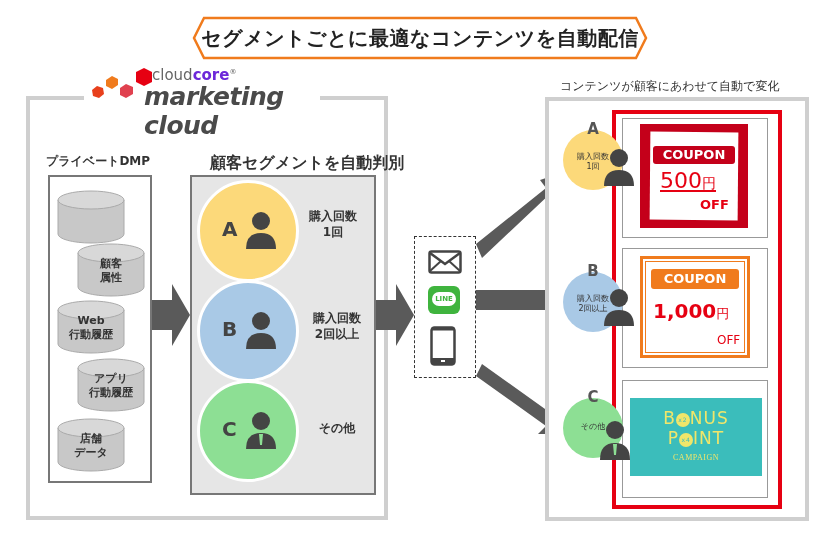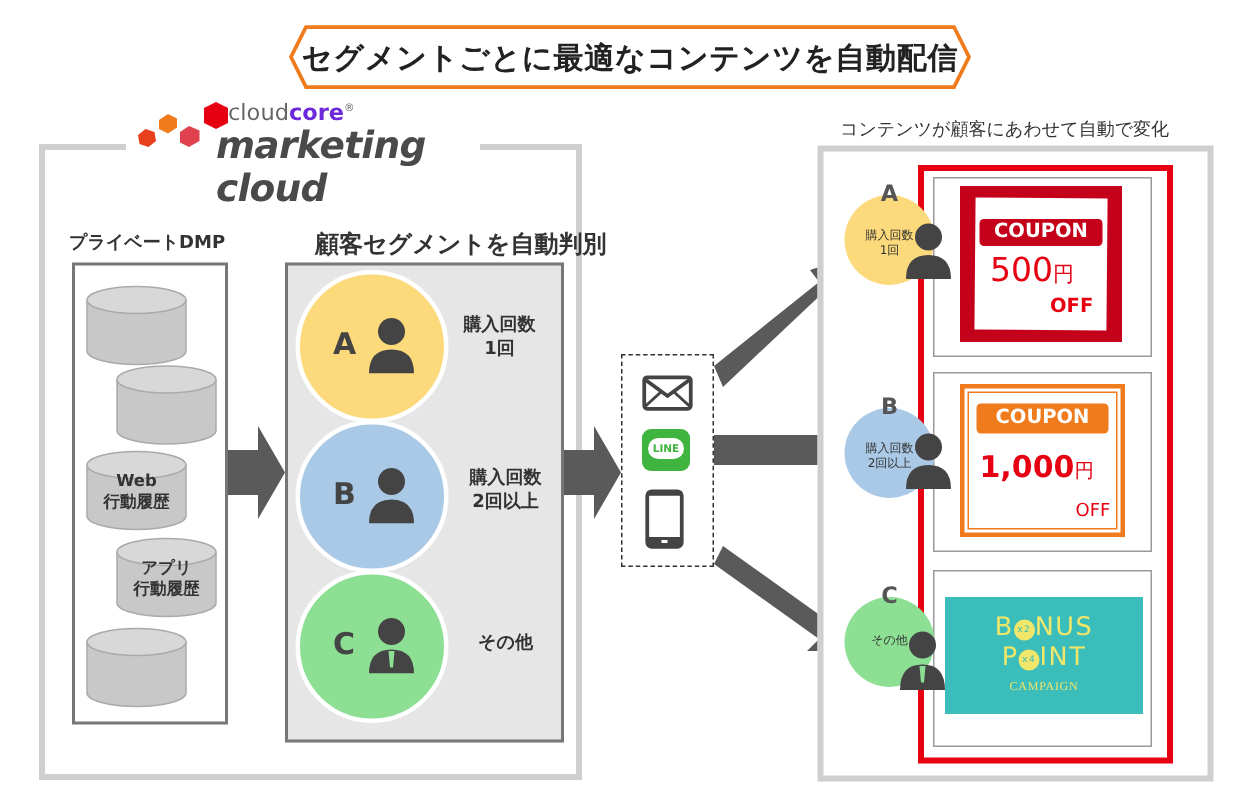--- a/index.html
+++ b/index.html
@@ -46,21 +46,21 @@
 
   .mini-circle { position: absolute; width: 60px; height: 60px; border-radius: 50%; }
   .mini-circle .ml { position: absolute; left: 0; width: 60px; text-align: center; font-size: 15px; font-weight: bold; color: #555; top: -10px; }
   .mini-circle .md { position: absolute; left: 0; width: 60px; text-align: center; font-size: 8px; color: #333; line-height: 10px; }
 
   
   .coupon-red { position: absolute; left: 640px; top: 124px; width: 108px; height: 104px; background: #c4001a; }
   .coupon-red .paper { position: absolute; left: 10px; top: 8px; width: 88px; height: 88px; background: #fff; transform: rotate(0.5deg); }
   .coupon-red .tag { position: absolute; left: 13px; top: 22px; width: 82px; height: 18px; background: #c4001a; border-radius: 3px;
                      color: #fff; font-weight: bold; font-size: 13px; text-align: center; line-height: 18px; }
-  .coupon-red .amt { position: absolute; left: 20px; top: 44px; color: #e60012; font-size: 22px; }
+  .coupon-red .amt { position: absolute; left: 20px; top: 44px; color: #e60012; font-size: 22px; text-decoration: underline; }
   .coupon-red .yen { font-size: 14px; }
   .coupon-red .off { position: absolute; left: 60px; top: 73px; color: #e60012; font-weight: bold; font-size: 13px; }
 
   .coupon-org { position: absolute; left: 640px; top: 256px; width: 110px; height: 102px; background: #fff; border: 3px solid #f07b1d; }
   .coupon-org .inner { position: absolute; left: 2px; top: 2px; right: 2px; bottom: 2px; border: 1px solid #f07b1d; }
   .coupon-org .tag { position: absolute; left: 8px; top: 10px; width: 88px; height: 20px; background: #f07b1d; border-radius: 3px;
                      color: #fff; font-weight: bold; font-size: 13px; text-align: center; line-height: 20px; }
   .coupon-org .amt { position: absolute; left: 10px; top: 40px; color: #e60012; font-size: 20px; font-weight: bold; }
   .coupon-org .yen { font-size: 13px; font-weight: normal; }
   .coupon-org .off { position: absolute; left: 74px; top: 74px; color: #e60012; font-size: 12px; }
@@ -103,20 +103,24 @@
   <svg width="70" height="54">
       <path d="M2,10 L2,44 A33,9 0 0 0 68,44 L68,10" fill="#c8c8c8" stroke="#aaa"></path>
       <ellipse cx="35" cy="10" rx="33" ry="9" fill="#d8d8d8" stroke="#aaa"></ellipse>
     </svg>
 </div>
 <div class="abs cyl" style="left:76px;top:243px">
   <svg width="70" height="54">
       <path d="M2,10 L2,44 A33,9 0 0 0 68,44 L68,10" fill="#c8c8c8" stroke="#aaa"></path>
       <ellipse cx="35" cy="10" rx="33" ry="9" fill="#d8d8d8" stroke="#aaa"></ellipse>
     </svg>
+  <div class="lbl">
+      <div>顧客</div>
+      <div>属性</div>
+    </div>
 </div>
 <div class="abs cyl" style="left:56px;top:300px">
   <svg width="70" height="54">
       <path d="M2,10 L2,44 A33,9 0 0 0 68,44 L68,10" fill="#c8c8c8" stroke="#aaa"></path>
       <ellipse cx="35" cy="10" rx="33" ry="9" fill="#d8d8d8" stroke="#aaa"></ellipse>
     </svg>
   <div class="lbl">
       <div>Web</div>
       <div>行動履歴</div>
     </div>
@@ -129,20 +133,24 @@
   <div class="lbl">
       <div>アプリ</div>
       <div>行動履歴</div>
     </div>
 </div>
 <div class="abs cyl" style="left:56px;top:418px">
   <svg width="70" height="54">
       <path d="M2,10 L2,44 A33,9 0 0 0 68,44 L68,10" fill="#c8c8c8" stroke="#aaa"></path>
       <ellipse cx="35" cy="10" rx="33" ry="9" fill="#d8d8d8" stroke="#aaa"></ellipse>
     </svg>
+  <div class="lbl">
+      <div>店舗</div>
+      <div>データ</div>
+    </div>
 </div>
 
 <svg class="abs" style="left:152px;top:284px" width="40" height="62">
   <polygon points="0,16 20,16 20,0 38,31 20,62 20,46 0,46" fill="#5a5a5a"></polygon>
 </svg>
 
 <div class="abs seg-label">顧客セグメントを自動判別</div>
 <div class="abs seg-box"></div>
 
 <div class="abs seg-circle" style="left:197px;top:180px;background:#fcd97a">

